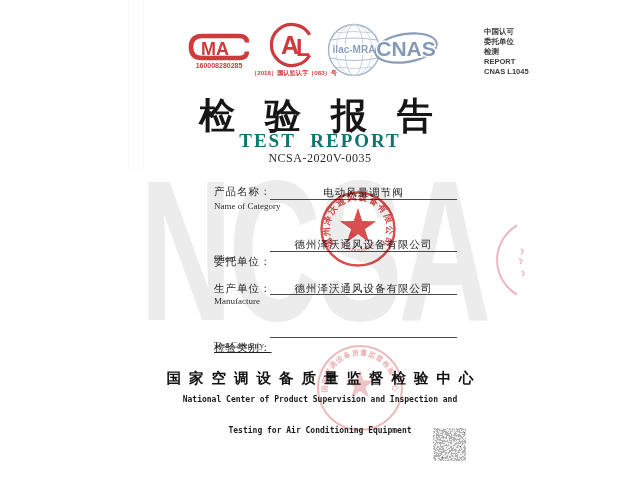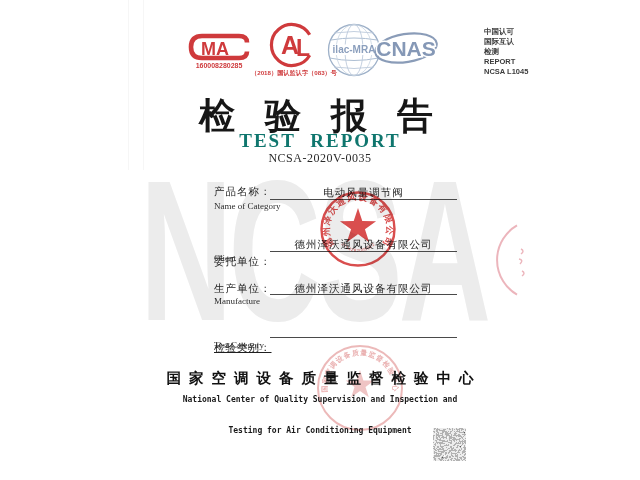--- a/index.html
+++ b/index.html
@@ -73,24 +73,24 @@
     <text x="27" y="30" text-anchor="middle" font-size="10" font-weight="bold" fill="#8b9fbd">ilac-MRA</text>
   </svg>
 
   <svg class="abs" style="left:374px;top:26px;z-index:2;" width="64" height="44" viewBox="0 0 64 44">
     <ellipse cx="32" cy="22" rx="31" ry="14" fill="none" stroke="#8a9cb8" stroke-width="2.2" transform="rotate(-9 32 22)"></ellipse>
     <text x="32" y="30" text-anchor="middle" font-size="21" font-weight="bold" fill="#8598b6" stroke="#ffffff" stroke-width="3" paint-order="stroke">CNAS</text>
   </svg>
 
   <div class="abs" id="cnas-block">
     <div>中国认可</div>
-    <div>国际互认</div>
+    <div>委托单位</div>
     <div>检测</div>
     <div>REPORT</div>
-    <div>NCSA L1045</div>
+    <div>CNAS L1045</div>
   </div>
 
   <div class="abs center-text" id="title-cn">检验报告</div>
   <div class="abs center-text" id="title-en">TEST REPORT</div>
   <div class="abs center-text" id="report-no">NCSA-2020V-0035</div>
 
   <div class="abs f-label" style="top:185px;">产品名称：</div>
   <div class="abs f-value" style="top:186px;">电动风量调节阀</div>
   <div class="abs f-line" style="top:199px;"></div>
   <div class="abs f-sub" style="top:201px;">Name of Category</div>
@@ -134,21 +134,21 @@
       <path id="inst-arc" d="M21.4 66.5 A33 33 0 1 1 78.6 66.5" fill="none"></path>
     </defs>
     <circle cx="50" cy="50" r="42" fill="none" stroke="rgba(205,70,70,0.38)" stroke-width="2"></circle>
     <polygon points="50,32 53.4,42.4 64.3,42.4 55.5,48.9 58.8,59.3 50,52.9 41.2,59.3 44.5,48.9 35.7,42.4 46.6,42.4" fill="rgba(205,70,70,0.32)"></polygon>
     <text font-size="7" font-weight="bold" fill="rgba(205,70,70,0.42)" letter-spacing="1">
       <textPath href="#inst-arc" startOffset="50%" text-anchor="middle">国家空调设备质量监督检验中心</textPath>
     </text>
   </svg>
 
   <div class="abs center-text" id="org-cn">国家空调设备质量监督检验中心</div>
-  <div class="abs center-text org-en" id="org-en1">National Center of Quality Supervision and Inspection and</div>
+  <div class="abs center-text org-en" id="org-en1">National Center of Product Supervision and Inspection and</div>
   <div class="abs center-text org-en" id="org-en2">Testing for Air Conditioning Equipment</div>
 
   <svg class="abs" style="left:433px;top:428px;z-index:2;" width="33" height="33" viewBox="0 0 33 33">
     <defs>
       <filter id="dm-noise" x="0" y="0" width="100%" height="100%">
         <feTurbulence type="fractalNoise" baseFrequency="0.55" numOctaves="3" seed="11" stitchTiles="stitch"></feTurbulence>
         <feColorMatrix type="saturate" values="0"></feColorMatrix>
         <feComponentTransfer>
           <feFuncR type="discrete" tableValues="0.1 0.45 0.85 1"></feFuncR>
           <feFuncG type="discrete" tableValues="0.1 0.45 0.85 1"></feFuncG>

